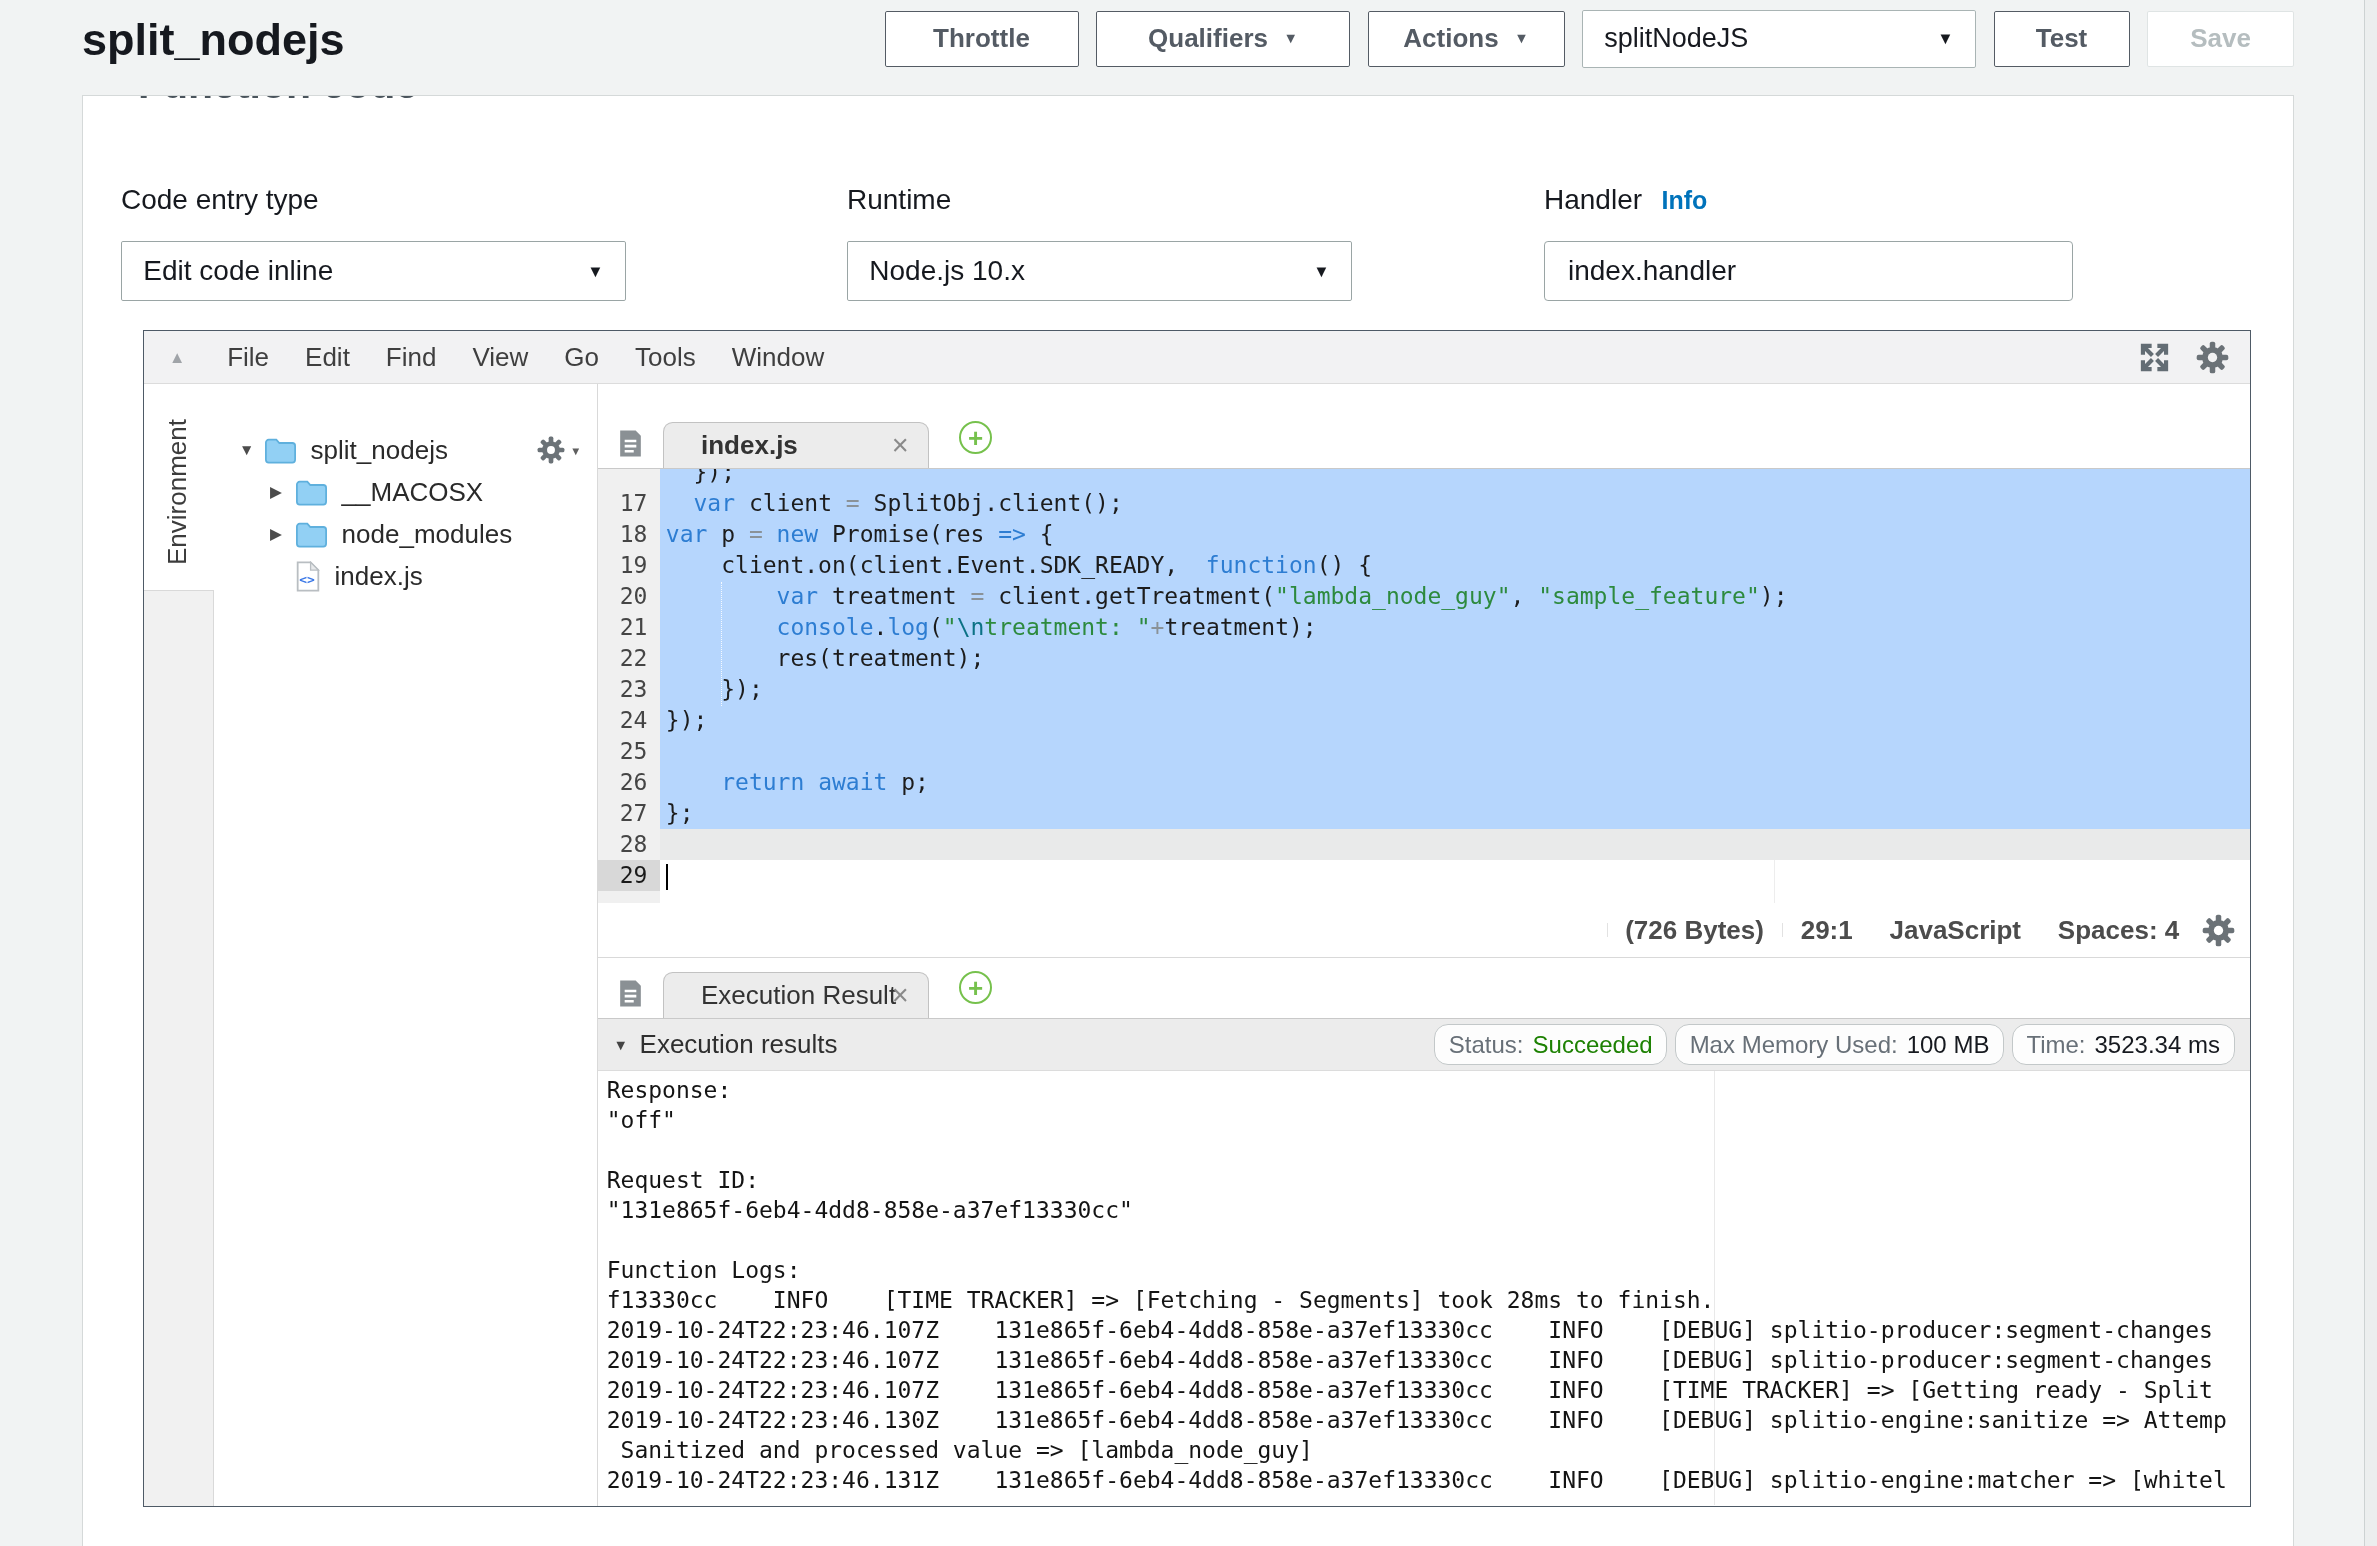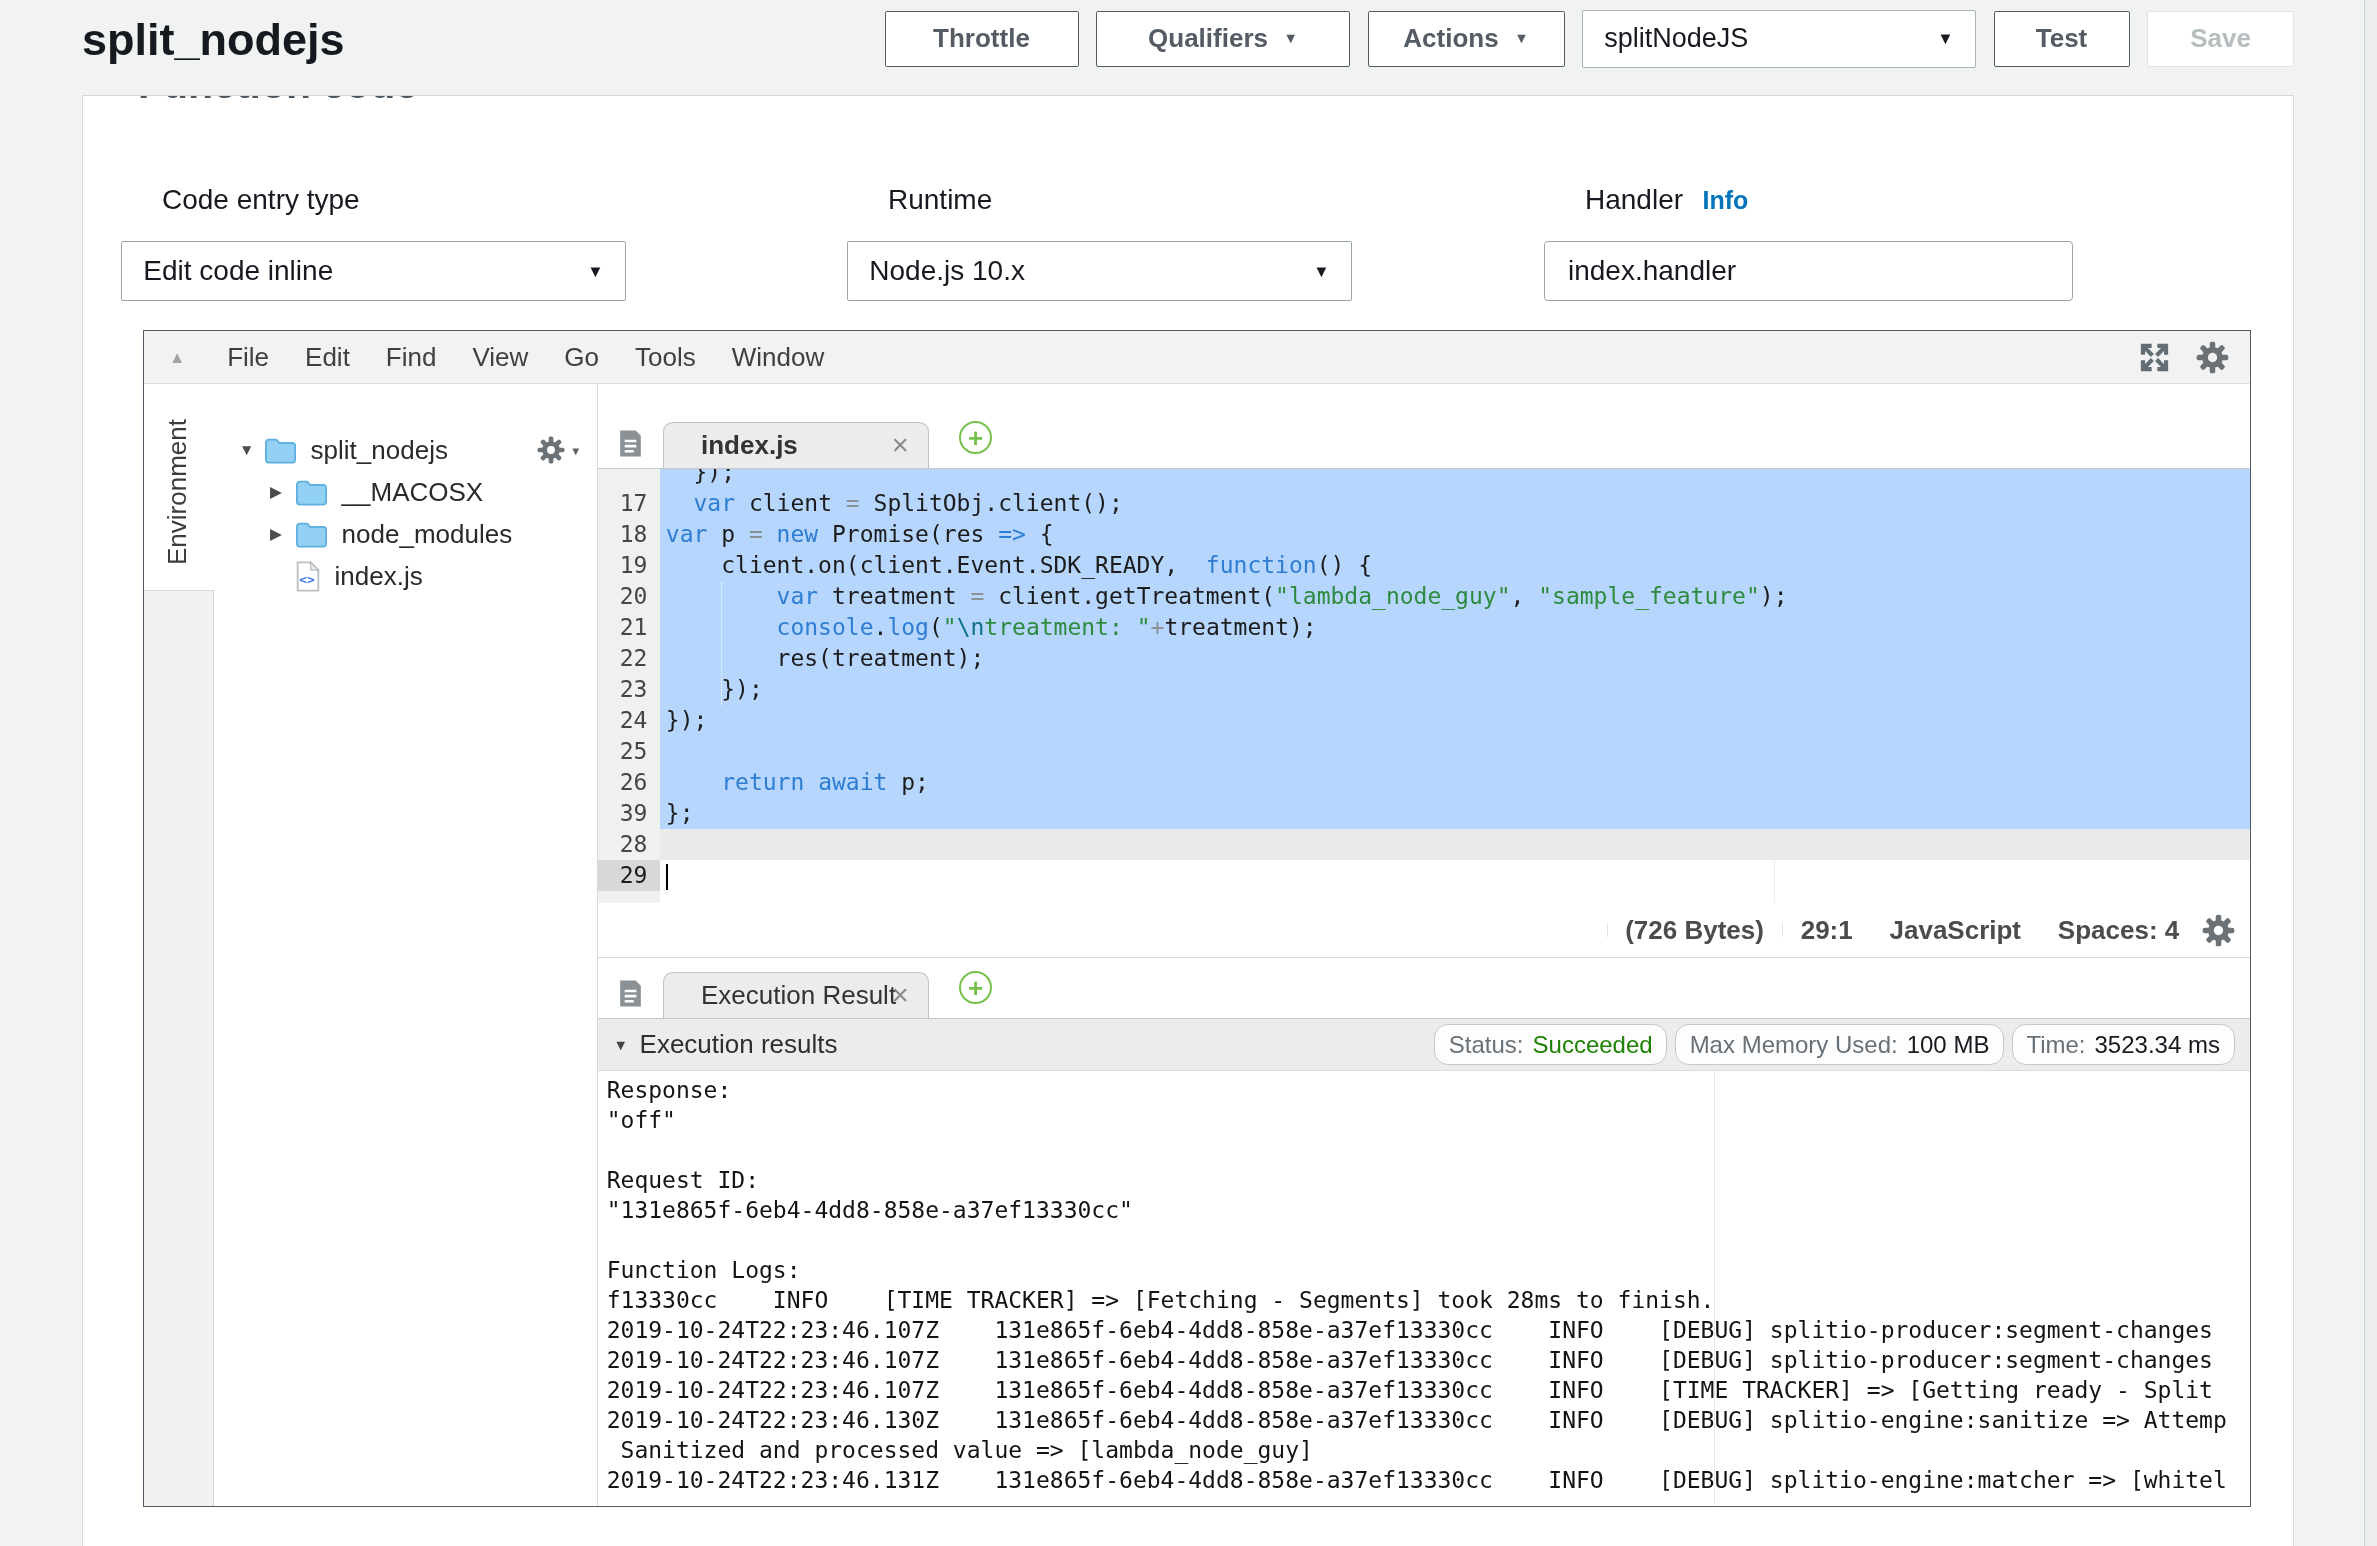--- a/index.html
+++ b/index.html
@@ -21,21 +21,21 @@
                display:flex; align-items:center; justify-content:space-between; padding:0 21.3px;
                font-size:27px; color:#16191f;text-align:center; }
   .fn-select .caret { font-size:16.5px; color:#16191f; }
 
   
   .card { position:absolute; left:82px; top:95px; width:2212px; height:1475px; background:#fff;
           border:1px solid #d5d9d9; overflow:hidden; }
   .clip-wrap { position:absolute; left:55px; top:0; width:505px; height:7.8px; overflow:hidden; }
   .clip-wrap span { display:block; margin-top:-35px; font-size:41px; font-weight:700; color:#4a545c; }
 
-  .field-label { position:absolute; top:88px; font-size:28px; color:#16191f; display:flex; gap:19.4px; align-items:baseline;margin-left:41px;}
+  .field-label { position:absolute; top:88px; font-size:28px; color:#16191f; display:flex; gap:19.4px; align-items:baseline;}
   .info-link { color:#0073bb; font-weight:700; font-size:25px; }
   .select { position:absolute; top:145px; height:60px; border:1px solid #9aa5a5; border-radius:1.9px;
             background:#fff; display:flex; align-items:center; justify-content:space-between;
             padding:0 21.3px; font-size:28px; color:#16191f; }
   .select .caret { font-size:16.5px; }
   .text-input { position:absolute; top:145px; height:60px; border:1px solid #9aa5a5; border-radius:3.9px;
                 background:#fff; display:flex; align-items:center; padding:0 23px; font-size:28px; color:#16191f; }
 
   
   .editor-frame { position:absolute; left:60px; top:234px; width:2108px; height:1177px;
@@ -292,21 +292,21 @@
                 <div class="gnum">17</div>
                 <div class="gnum">18</div>
                 <div class="gnum">19</div>
                 <div class="gnum">20</div>
                 <div class="gnum">21</div>
                 <div class="gnum">22</div>
                 <div class="gnum">23</div>
                 <div class="gnum">24</div>
                 <div class="gnum">25</div>
                 <div class="gnum">26</div>
-                <div class="gnum">39</div>
+                <div class="gnum">27</div>
                 <div class="gnum">28</div>
                 <div class="gnum active">29</div>
               </div>
             <div class="print-margin"></div>
             <div class="lines" id="code-lines">
                 <div class="cl sel"><span>  });</span></div>
                 <div class="cl sel"><span>  </span><span class="tk-kw">var</span><span> client </span><span class="tk-op">=</span><span> SplitObj.client();</span></div>
                 <div class="cl sel"><span class="tk-kw">var</span><span> p </span><span class="tk-op">=</span><span> </span><span class="tk-kw">new</span><span> Promise(res </span><span class="tk-kw">=&gt;</span><span> {</span></div>
                 <div class="cl sel"><span>    client.on(client.Event.SDK_READY,  </span><span class="tk-kw">function</span><span>() {</span></div>
                 <div class="cl sel"><span>        </span><span class="tk-kw">var</span><span> treatment </span><span class="tk-op">=</span><span> client.getTreatment(</span><span class="tk-str">"lambda_node_guy"</span><span>, </span><span class="tk-str">"sample_feature"</span><span>);</span></div>

